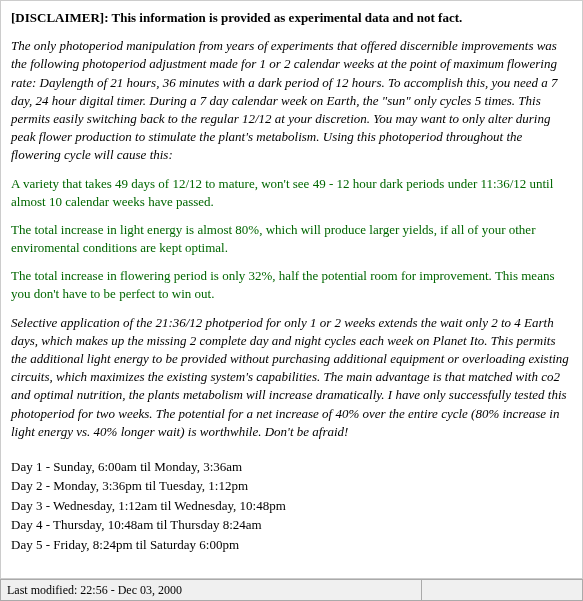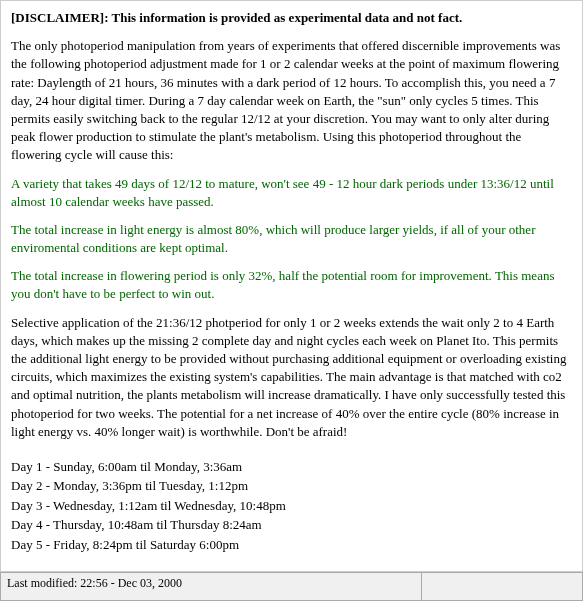--- a/index.html
+++ b/index.html
@@ -33,20 +33,21 @@
 
     .disclaimer {
       font-weight: bold;
       margin-bottom: 10px;
       line-height: 1.4;
     }
 
     .paragraph {
       margin-bottom: 10px;
       line-height: 1.4;
+      font-style: italic;
     }
 
     .paragraph-green {
       margin-bottom: 10px;
       line-height: 1.4;
       color: #006600;
     }
 
     .underline {
     }
@@ -58,21 +59,21 @@
 
     .schedule-line {
       line-height: 1.5;
     }
 
     .footer {
       border: 1px solid #aaaaaa;
       border-top: 1px solid #aaaaaa;
       display: flex;
       flex-direction: row;
-      height: 29px;
+      height: 22px;
     }
 
     .footer-left {
       flex: 1;
       padding: 3px 6px;
       font-size: 12px;
       border-right: 1px solid #aaaaaa;
       background: #f0f0f0;
     }
 
@@ -93,21 +94,21 @@
       The only photoperiod manipulation from years of experiments that offered discernible
       improvements was the following photoperiod adjustment made for 1 or 2 calendar weeks at the
       point of maximum flowering rate: Daylength of 21 hours, 36 minutes with a dark period of 12
       hours. To accomplish this, you need a 7 day, 24 hour digital timer. During a 7 day calendar week on
       Earth, the "sun" only cycles 5 times. This permits easily switching back to the regular 12/12 at your
       discretion. You may want to only alter during peak flower production to stimulate the plant's
       metabolism. Using this photoperiod throughout the flowering cycle will cause this:
     </div>
 
     <div class="paragraph-green">
-      A variety that takes 49 days of 12/12 to mature, won't see 49 - 12 hour dark periods under 13:36/12
+      A variety that takes 49 days of 12/12 to mature, won't see 49 - 12 hour dark periods under 11:36/12
       until almost 10 calendar weeks have passed.
     </div>
 
     <div class="paragraph-green">
       The total increase in <span class="underline">light</span> energy is almost 80%, which will produce larger yields, if <span class="underline">all</span> of your
       other enviromental conditions are kept optimal.
     </div>
 
     <div class="paragraph-green">
       The total increase in flowering period is only 32%, half the potential room for improvement. This

